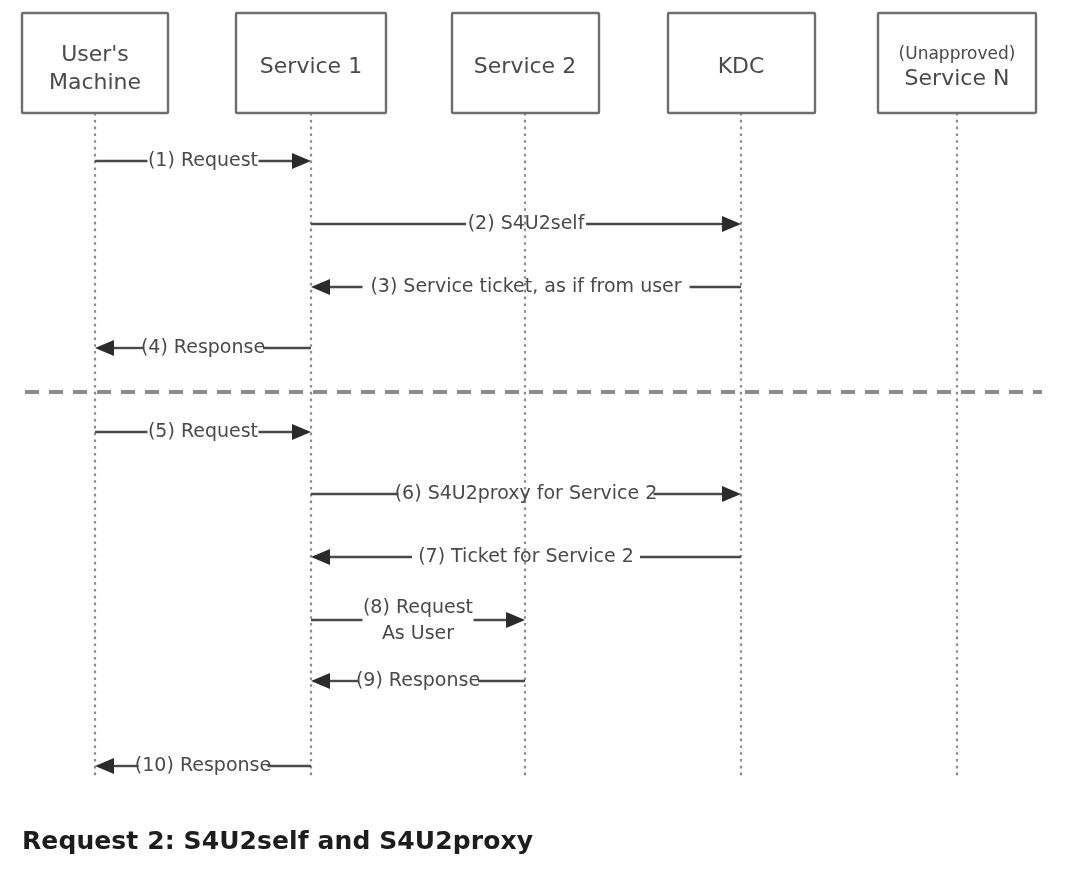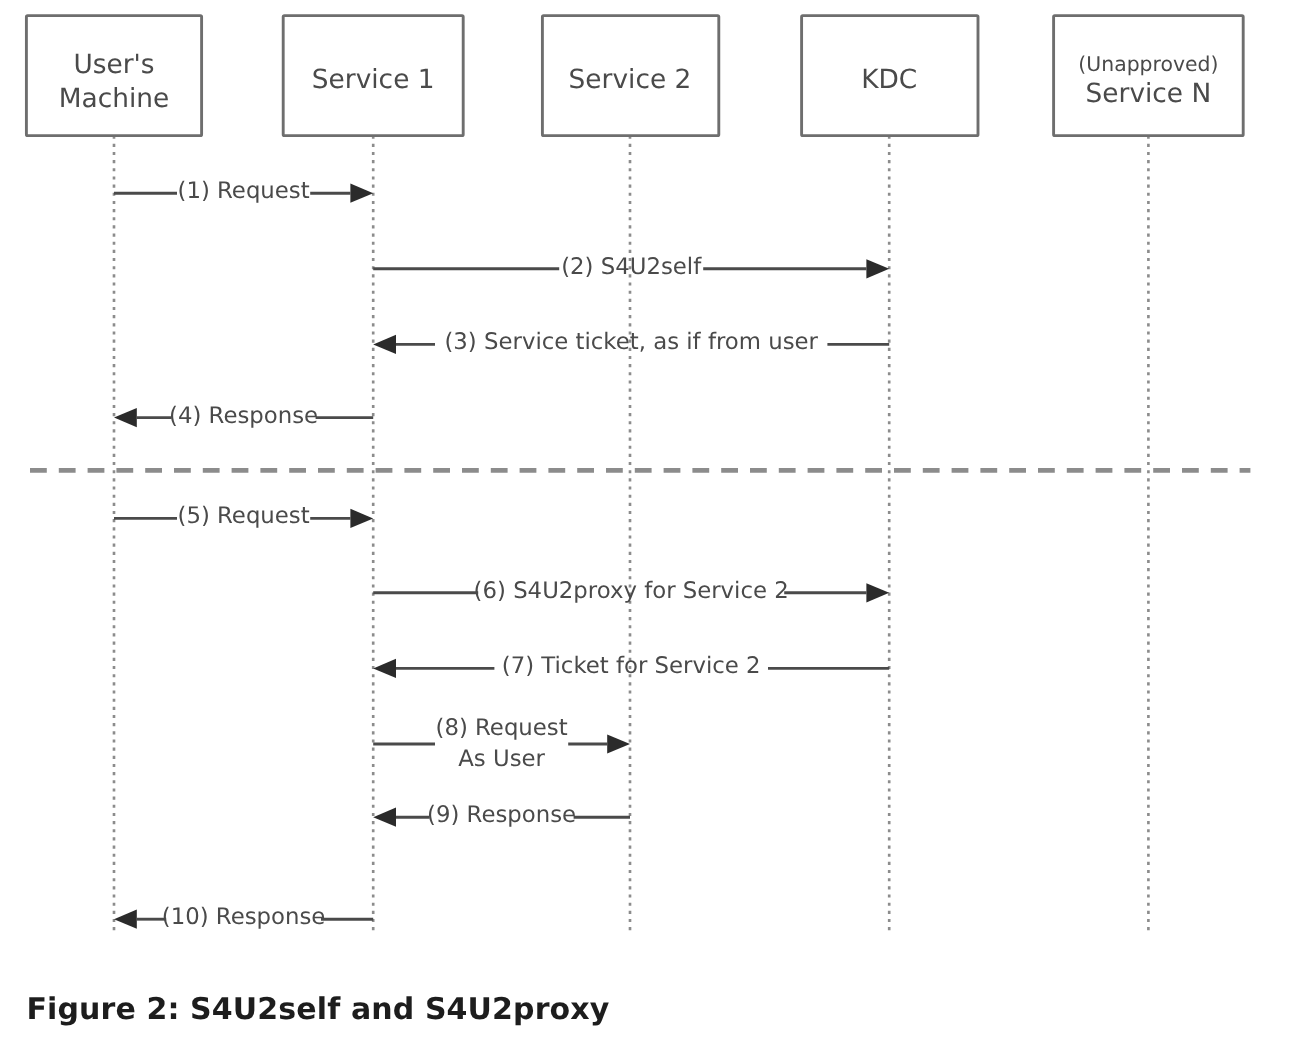--- a/index.html
+++ b/index.html
@@ -183,15 +183,15 @@
           <text x="741" y="73" class="participant-label">KDC</text>
         </g>
         <g class="lifeline-box">
           <rect x="878" y="13" width="158" height="100" rx="1"></rect>
           <text x="957" y="59" class="participant-sublabel">(Unapproved)</text>
           <text x="957" y="85" class="participant-label">Service N</text>
         </g>
       </g>
   </svg>
 
-  <div class="figure-caption">Figure 2: S4U2self and S4U2proxy</div>
+  <div class="figure-caption">Request 2: S4U2self and S4U2proxy</div>
 
 </div>
 
 </body></html>

